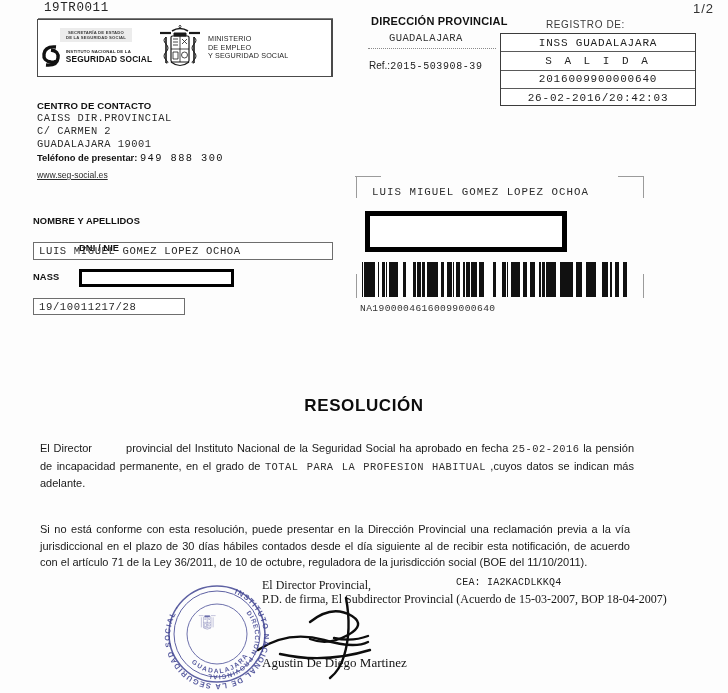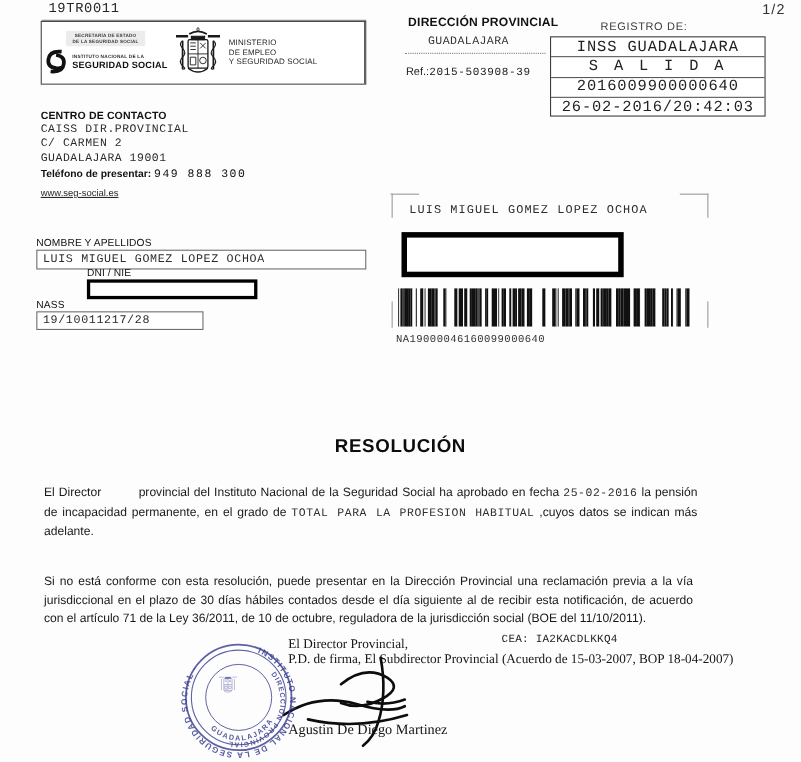--- a/index.html
+++ b/index.html
@@ -133,21 +133,21 @@
     left: 500px; top: 33px; width: 196px; height: 73px;
     border: 1px solid #3c3c3c;
     box-sizing: border-box;
     background: #fff;
   }
   .reg-row {
     height: 18.25px;
     border-bottom: 1px solid #5a5a5a;
     display: flex; align-items: center; justify-content: center;
     font-family: "Liberation Mono", monospace;
-    font-size: 14px; letter-spacing: .8px; color: #222;
+    font-size: 11px; letter-spacing: .8px; color: #222;
     box-sizing: border-box;
   }
   .reg-row:last-child { border-bottom: none; }
   .reg-row.spaced { letter-spacing: 3px; }
 
   
   #contact-block { left: 37px; top: 100px; width: 260px; }
   #contact-title {
     font-size: 9.6px; font-weight: 700; letter-spacing: .1px; color: #111;
     margin-bottom: 1px;
@@ -169,22 +169,22 @@
     font-size: 8.6px; color: #2a2a2a; text-decoration: underline;
     margin-top: 2px; display: inline-block;
   }
   #contact-line {
     font-size: 9.2px; color: #1d1d1d; margin-top: 2px;
   }
   #contact-line b { font-weight: 700; letter-spacing: .2px; }
 
   
   .field-label {
-    font-size: 9.3px; font-weight: 400; letter-spacing: .1px; color: #111;
-    margin-bottom: 1px;
+    font-size: 9.3px; font-weight: 700; letter-spacing: .1px; color: #111;
+    margin-bottom: 16px;
   }
   .field-box {
     border: 1px solid #6e6e6e;
     box-sizing: border-box;
     display: flex; align-items: center;
     padding-left: 5px;
     background: #fff;
     font-family: "Liberation Mono", monospace;
     font-size: 10.6px; letter-spacing: .6px; color: #2b2b2b;
   }

